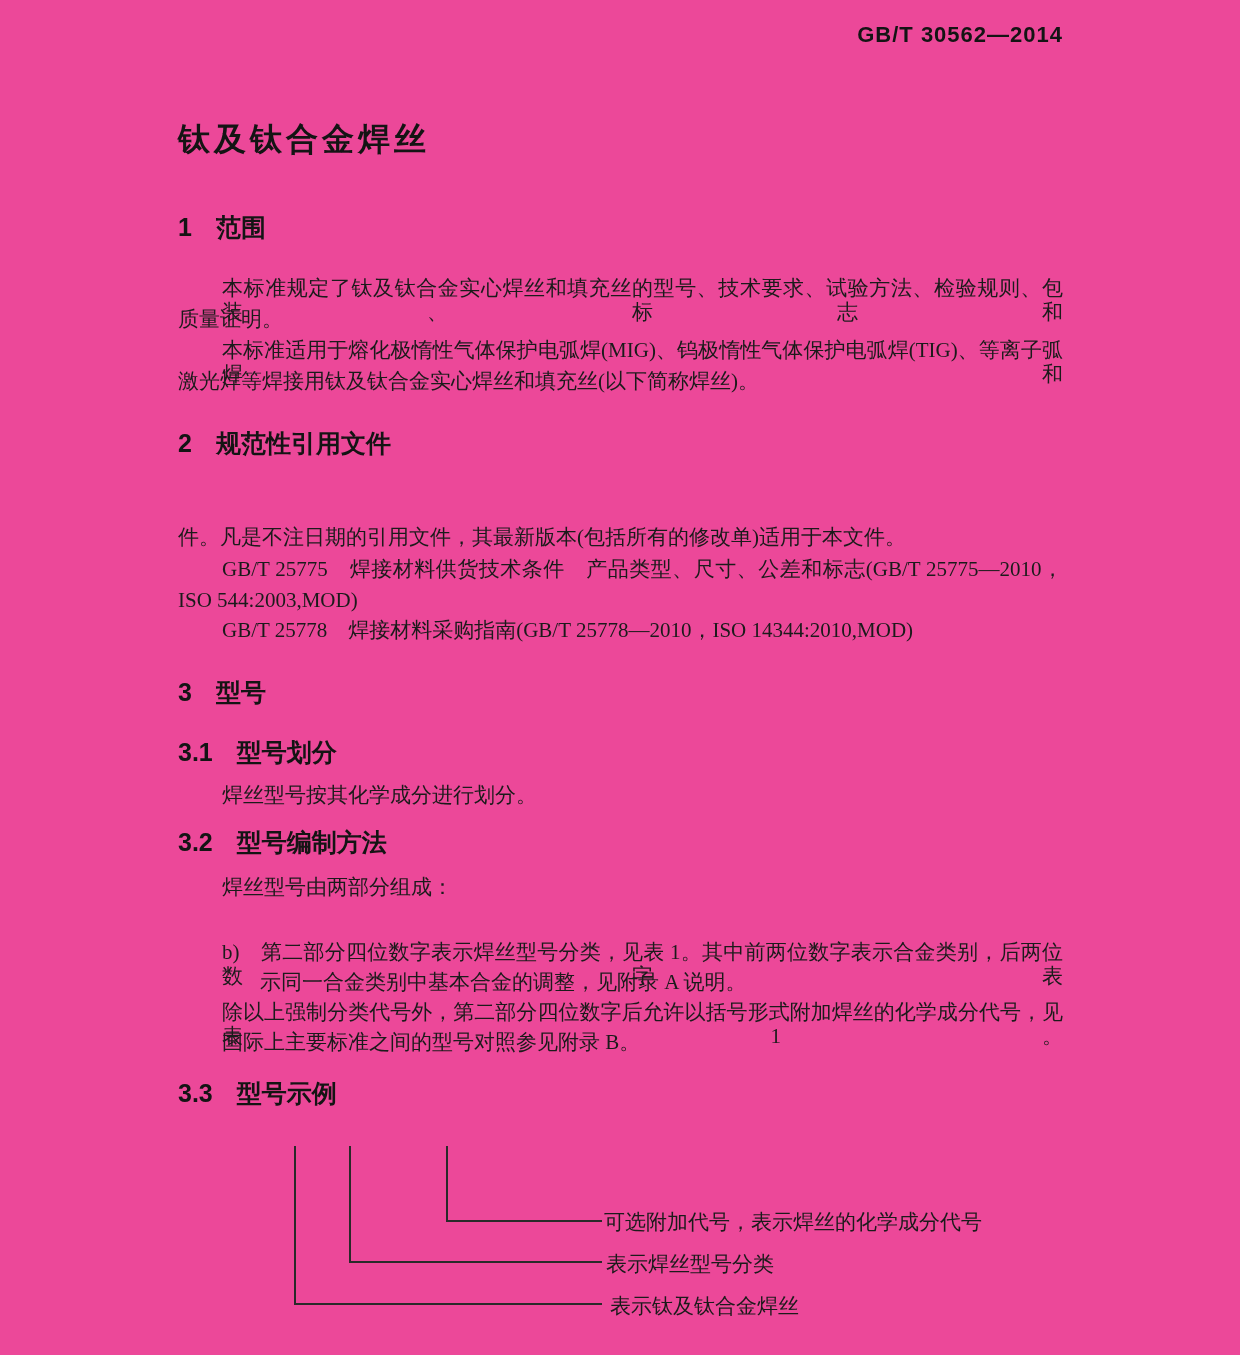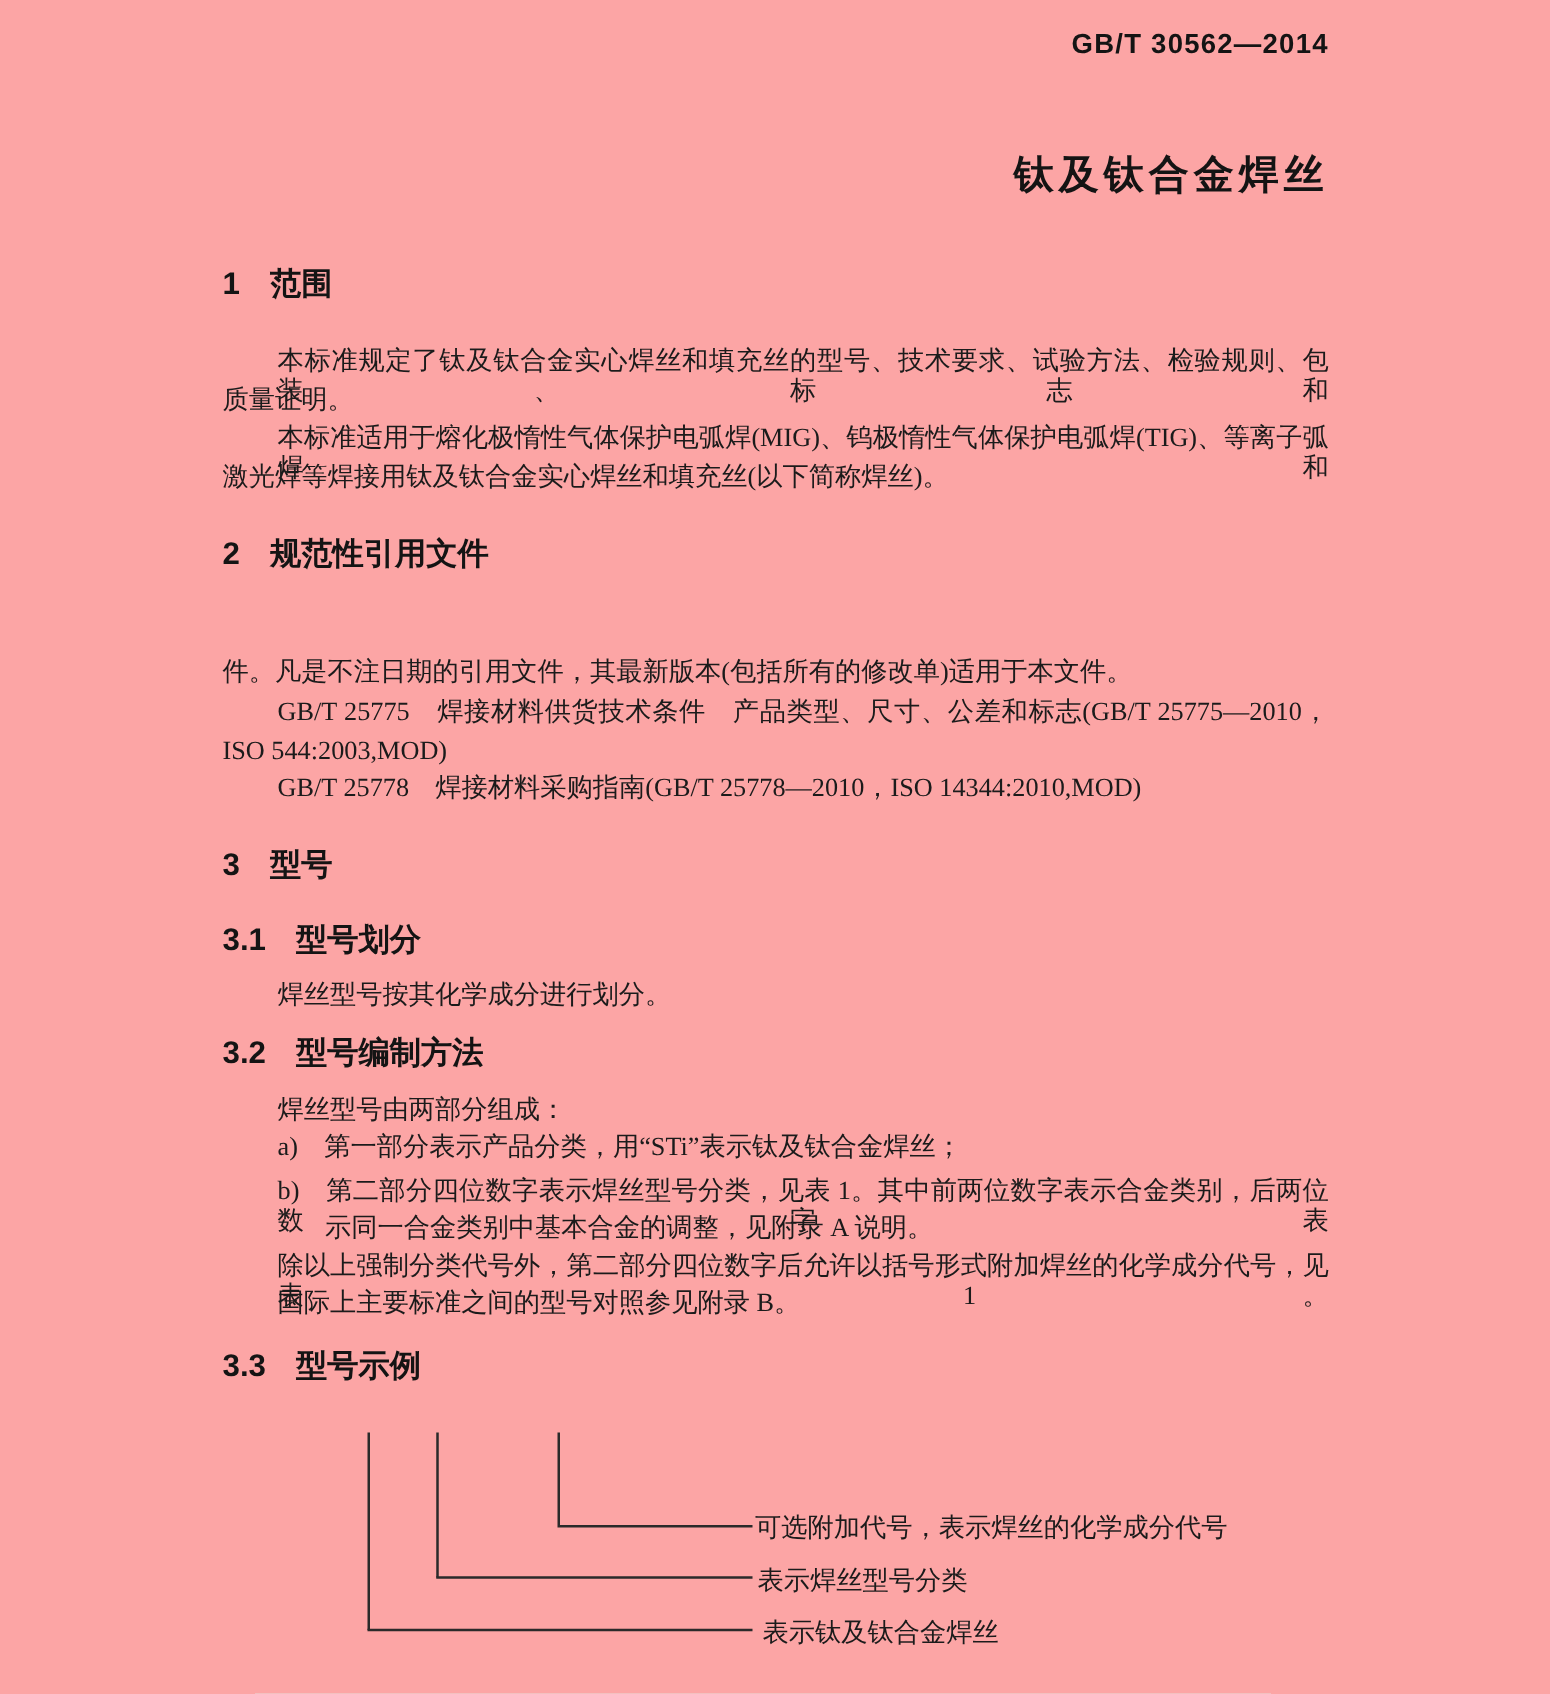--- a/index.html
+++ b/index.html
@@ -1,38 +1,38 @@
 <!DOCTYPE html>
 <html><head>
 <meta charset="utf-8">
 <style>
   html, body { margin: 0; padding: 0; background: #e8e8e8; }
   .page {
     position: relative;
     width: 1240px;
     height: 1355px;
-    background: #fca5a5;
+    background: #ec4899;
     overflow: hidden;
     color: #1b1b1b;
     font-family: "Liberation Serif", serif;
   }
   .doc-number {
     position: absolute;
     top: 22px; left: 178px; width: 885px;
     text-align: right;
     font-family: "Liberation Sans", sans-serif;
     font-weight: 700;
     font-size: 22px;
     letter-spacing: 1px;
     color: #141414;
   }
   .doc-title {
     position: absolute;
     top: 118px; left: 178px; width: 885px;
-    text-align: right;
+    text-align: left;
     font-family: "Liberation Sans", sans-serif;
     font-weight: 700;
     font-size: 32px;
     letter-spacing: 4px;
     color: #141414;
   }
   .h-sec {
     position: absolute;
     left: 178px;
     font-family: "Liberation Sans", sans-serif;
@@ -114,21 +114,20 @@
 
   <div class="h-sec" style="top:740px">
     <span class="h-num">3.1</span><span>型号划分</span>
   </div>
   <div class="line indent" style="top:783px">焊丝型号按其化学成分进行划分。</div>
 
   <div class="h-sec" style="top:830px">
     <span class="h-num">3.2</span><span>型号编制方法</span>
   </div>
   <div class="line indent" style="top:875px">焊丝型号由两部分组成：</div>
-  <div class="line indent" style="top:905px">a)　第一部分表示产品分类，用“STi”表示钛及钛合金焊丝；</div>
   <div class="line indent fill" style="top:940px">b)　第二部分四位数字表示焊丝型号分类，见表 1。其中前两位数字表示合金类别，后两位数字表</div>
   <div class="line indent2" style="top:970px">示同一合金类别中基本合金的调整，见附录 A 说明。</div>
   <div class="line indent fill" style="top:1000px">除以上强制分类代号外，第二部分四位数字后允许以括号形式附加焊丝的化学成分代号，见表 1。</div>
   <div class="line indent" style="top:1030px">国际上主要标准之间的型号对照参见附录 B。</div>
 
   <div class="h-sec" style="top:1081px">
     <span class="h-num">3.3</span><span>型号示例</span>
   </div>
 
 

